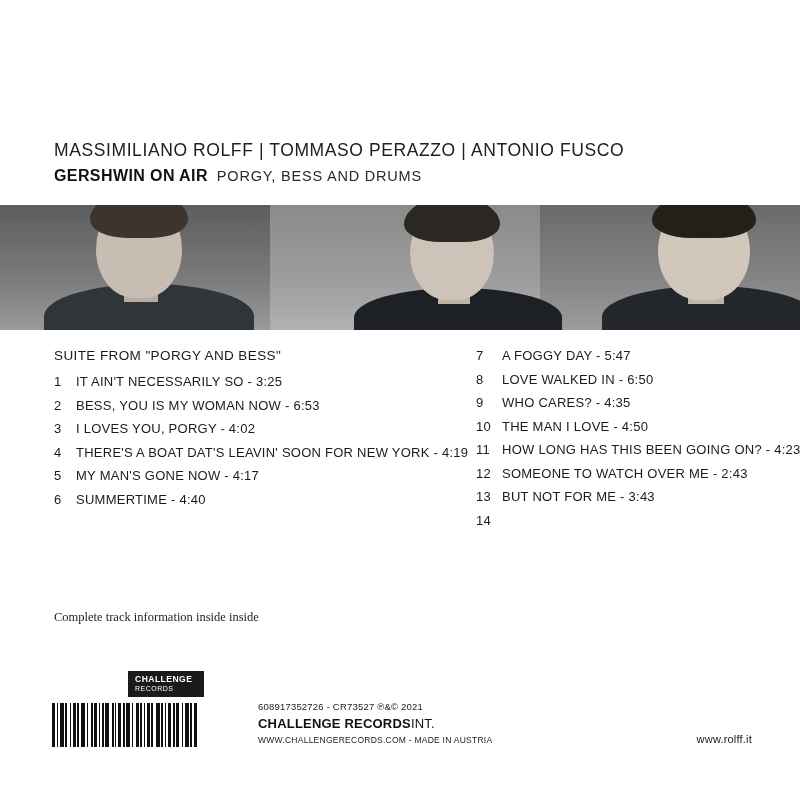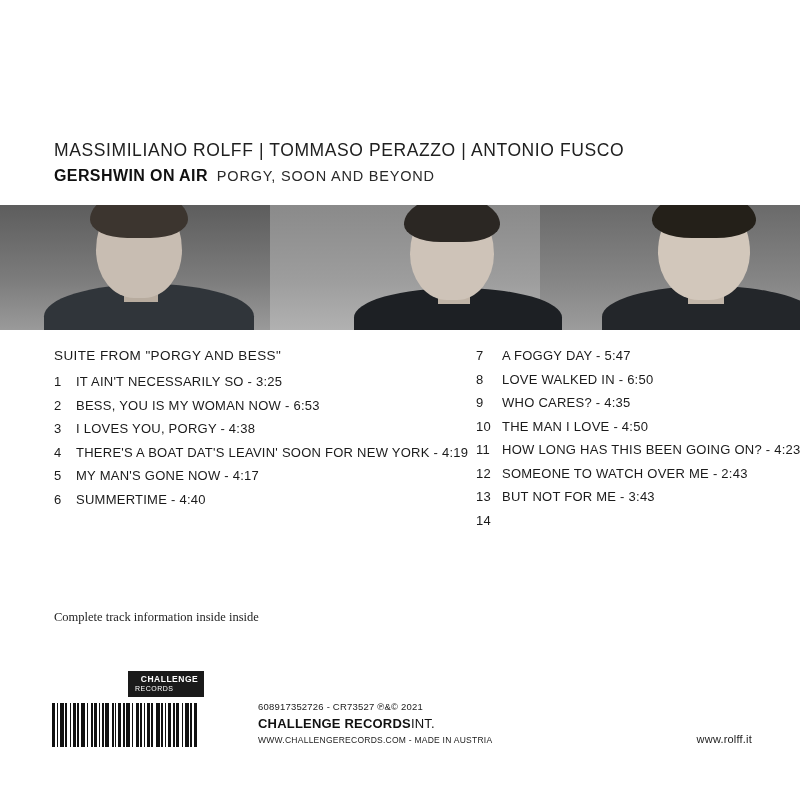--- a/index.html
+++ b/index.html
@@ -222,21 +222,20 @@
     flex-direction: column;
     justify-content: center;
     padding-left: 7px;
     box-sizing: border-box;
   }
   .challenge-badge .cb-1 {
     font-size: 8.5px;
     font-weight: bold;
     letter-spacing: 0.5px;
     line-height: 9.5px;
-    text-align: center;
   }
   .challenge-badge .cb-2 {
     font-size: 7px;
     letter-spacing: 0.5px;
     line-height: 8.5px;
   }
 
   .barcode {
     position: absolute;
     left: 52px;
@@ -287,21 +286,21 @@
 </style>
 </head>
 <body>
 
 <div class="sleeve">
 
   <div class="header">
     <div class="artists">MASSIMILIANO ROLFF | TOMMASO PERAZZO | ANTONIO FUSCO</div>
     <div class="title-line">
       <span class="album-title">GERSHWIN ON AIR</span>
-      <span class="album-subtitle">PORGY, SOON AND BEYOND</span>
+      <span class="album-subtitle">PORGY, BESS AND DRUMS</span>
     </div>
   </div>
 
   <div class="photo-band">
     <div class="band-bg-left"></div>
     <div class="band-bg-mid"></div>
     <div class="band-bg-right"></div>
 
     <div class="person p1">
       <div class="shoulders"></div>
@@ -332,21 +331,21 @@
         <div class="track">
           <span class="track-num">1</span>
           <span class="track-title">IT AIN'T NECESSARILY SO - 3:25</span>
         </div>
         <div class="track">
           <span class="track-num">2</span>
           <span class="track-title">BESS, YOU IS MY WOMAN NOW - 6:53</span>
         </div>
         <div class="track">
           <span class="track-num">3</span>
-          <span class="track-title">I LOVES YOU, PORGY - 4:38</span>
+          <span class="track-title">I LOVES YOU, PORGY - 4:02</span>
         </div>
         <div class="track">
           <span class="track-num">4</span>
           <span class="track-title">THERE'S A BOAT DAT'S LEAVIN' SOON FOR NEW YORK - 4:19</span>
         </div>
         <div class="track">
           <span class="track-num">5</span>
           <span class="track-title">MY MAN'S GONE NOW - 4:17</span>
         </div>
         <div class="track">

